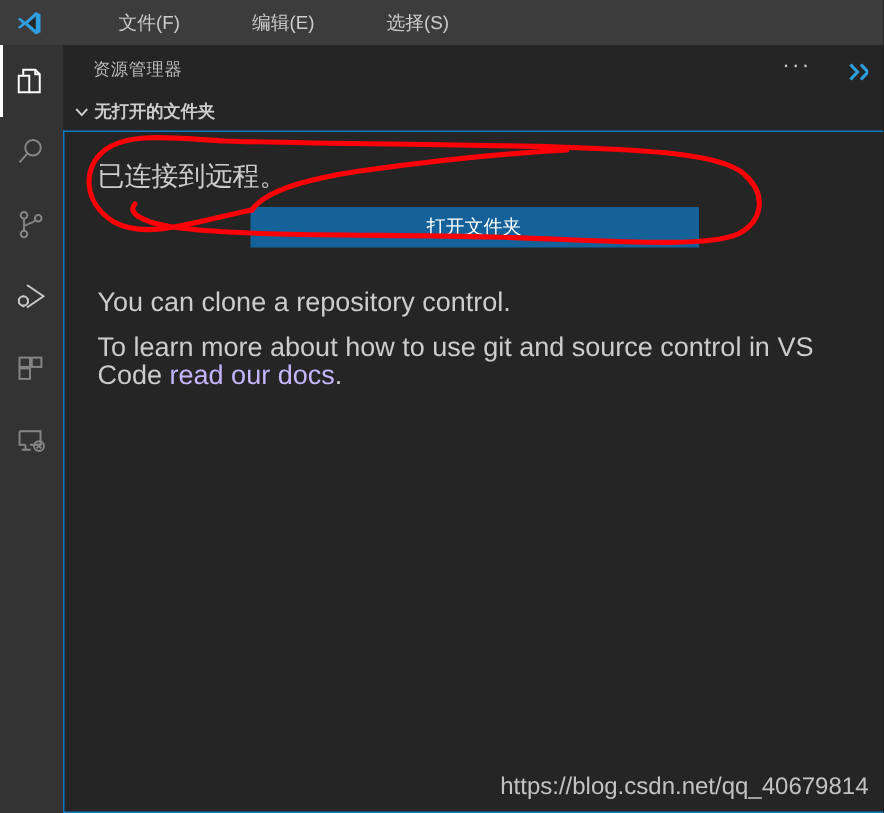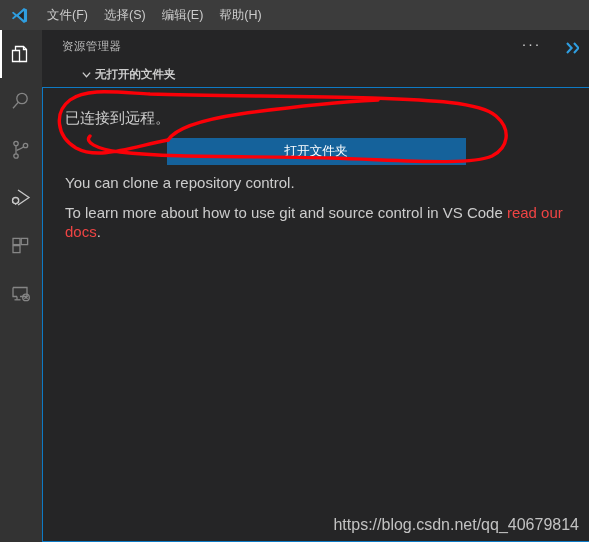--- a/index.html
+++ b/index.html
@@ -16,20 +16,21 @@
     background: #252526;
   }
 
   
   .titlebar {
     position: absolute; top: 0; left: 0;
     width: 589px; height: 30px;
     background: #3c3c3c;
     display: flex; align-items: center;
     padding-left: 9px;
+    gap: 32px;
   }
   .vscode-logo {
     width: 20px; height: 20px;
     display: flex; align-items: center; justify-content: center;
     margin-right: 10px;
   }
   .menu-item {
     color: #cccccc;
     font-size: 12.5px;
     padding: 3px 8px;
@@ -93,60 +94,59 @@
   }
 
   
   .section-header {
     height: 22px;
     display: flex; align-items: center;
     padding-left: 4px;
     color: #cccccc;
     font-size: 11.5px;
     font-weight: bold;
-    margin-left: 32px;
   }
   .twisty {
     width: 16px; height: 16px;
     display: flex; align-items: center; justify-content: center;
     margin-right: 1px;
   }
 
   
   .section-body {
     position: absolute;
     top: 57px; left: 0;
     width: 547px; height: 455px;
     border: 1px solid #0e7ac4;
     border-right: none;
     background: #252526;
     padding: 20px 22px 0 22px;
   }
   .para {
     color: #cccccc;
-    font-size: 15px;
+    font-size: 18px;
     line-height: 19px;
     margin-bottom: 11px;
   }
   .welcome-btn {
     display: block;
     width: 299px;
     height: 27px;
-    margin: 0 auto 8px auto;
+    margin: 0 auto 27px auto;
     background: #15629b;
     color: #ffffff;
     border: none;
     font-size: 12.7px;
     font-family: "Liberation Sans", "DejaVu Sans", sans-serif;
     cursor: pointer;
     text-align: center;
     line-height: 27px;
   }
   .doclink {
-    color: #ef4444;
+    color: #c4b5fd;
     text-decoration: none;
     cursor: pointer;
   }
 
   
   .annotation {
     position: absolute;
     left: 0; top: 0;
     width: 589px; height: 542px;
     pointer-events: none;
@@ -168,23 +168,22 @@
 <div id="app">
 
   <div class="titlebar">
     <div class="vscode-logo">
       <svg width="19" height="19" viewBox="0 0 24 24">
         <path d="M17.5 2.5 L21.5 4.5 L21.5 19.5 L17.5 21.5 L8.5 13.2 L4.2 16.6 L2.4 15.6 L6.2 12 L2.4 8.4 L4.2 7.4 L8.5 10.8 Z" fill="#2f9ee0"></path>
         <path d="M17.5 6.4 L17.5 17.6 L11 12 Z" fill="#252526"></path>
       </svg>
     </div>
     <div class="menu-item">文件(F)</div>
+    <div class="menu-item">编辑(E)</div>
     <div class="menu-item">选择(S)</div>
-    <div class="menu-item">编辑(E)</div>
-    <div class="menu-item">帮助(H)</div>
   </div>
 
   <div class="activitybar">
 
     <div class="act-item active">
       <span>
         <svg width="24" height="24" viewBox="0 0 24 24" fill="none" stroke="#ffffff" stroke-width="1.3">
           <path d="M3.5 8.5 h7 v11 h-7 z"></path>
           <path d="M6.5 8.5 V4.5 h8 l3 3 v12 h-7"></path>
           <path d="M14.5 4.5 v3 h3"></path>

